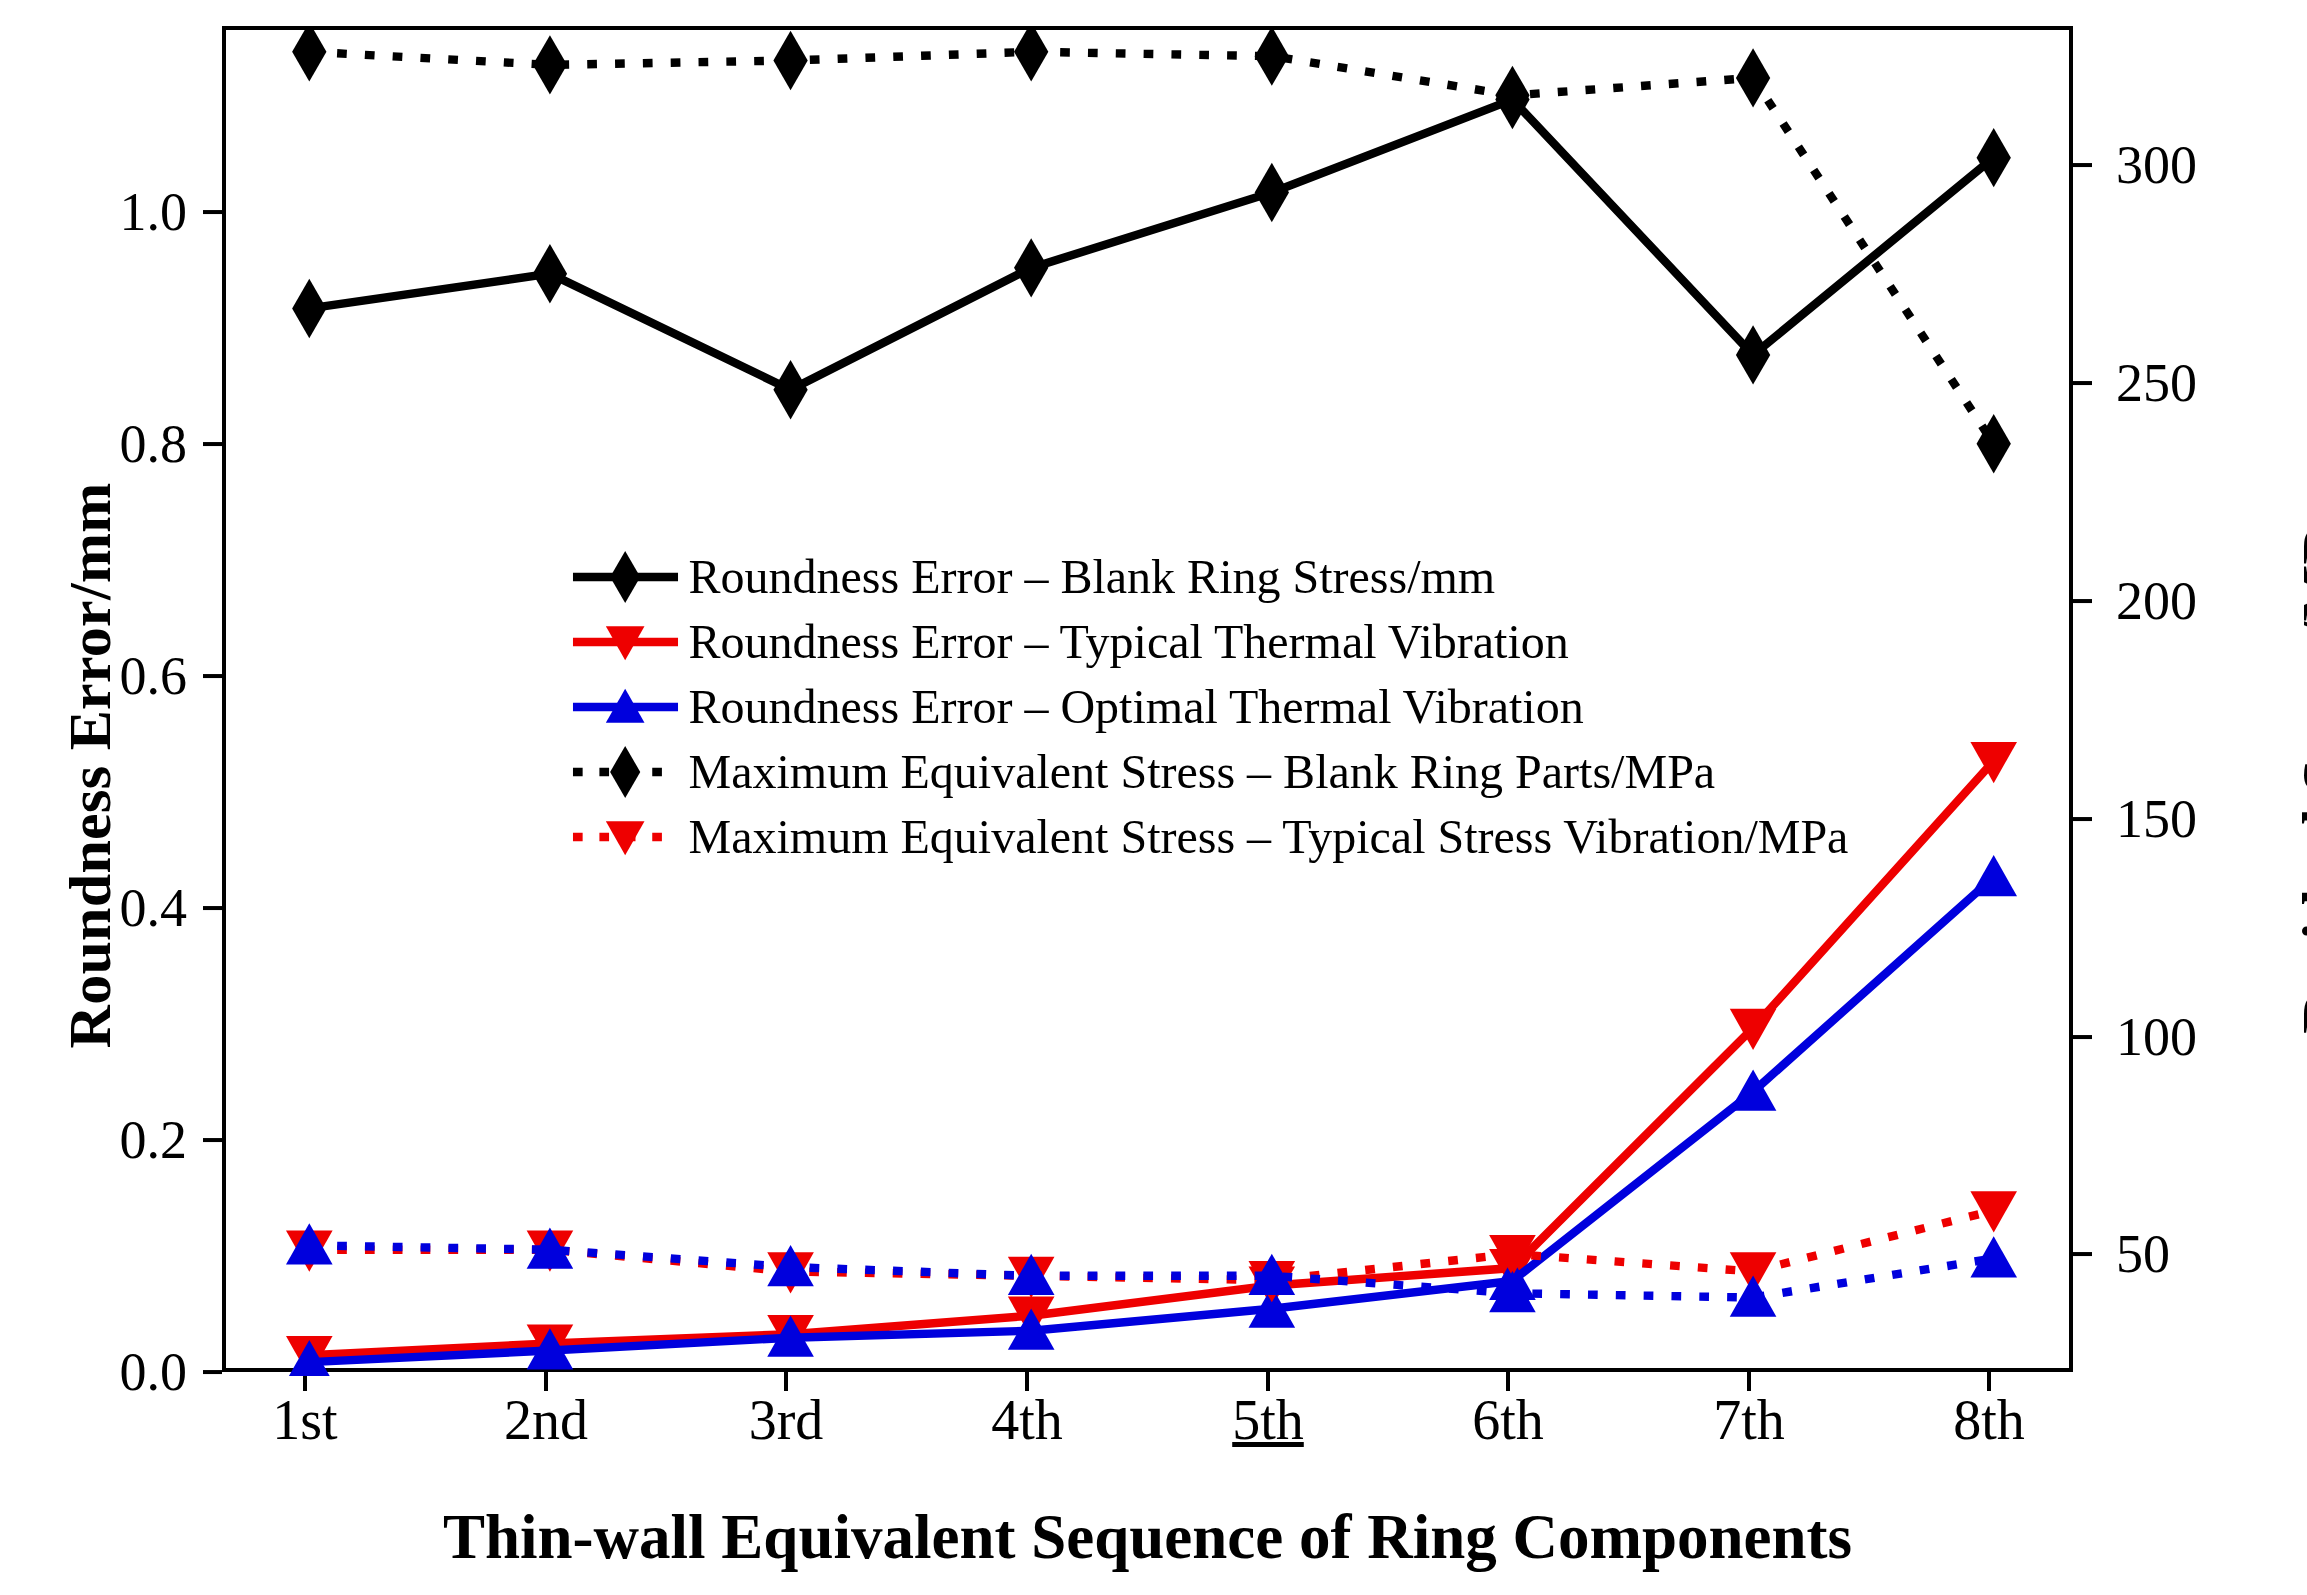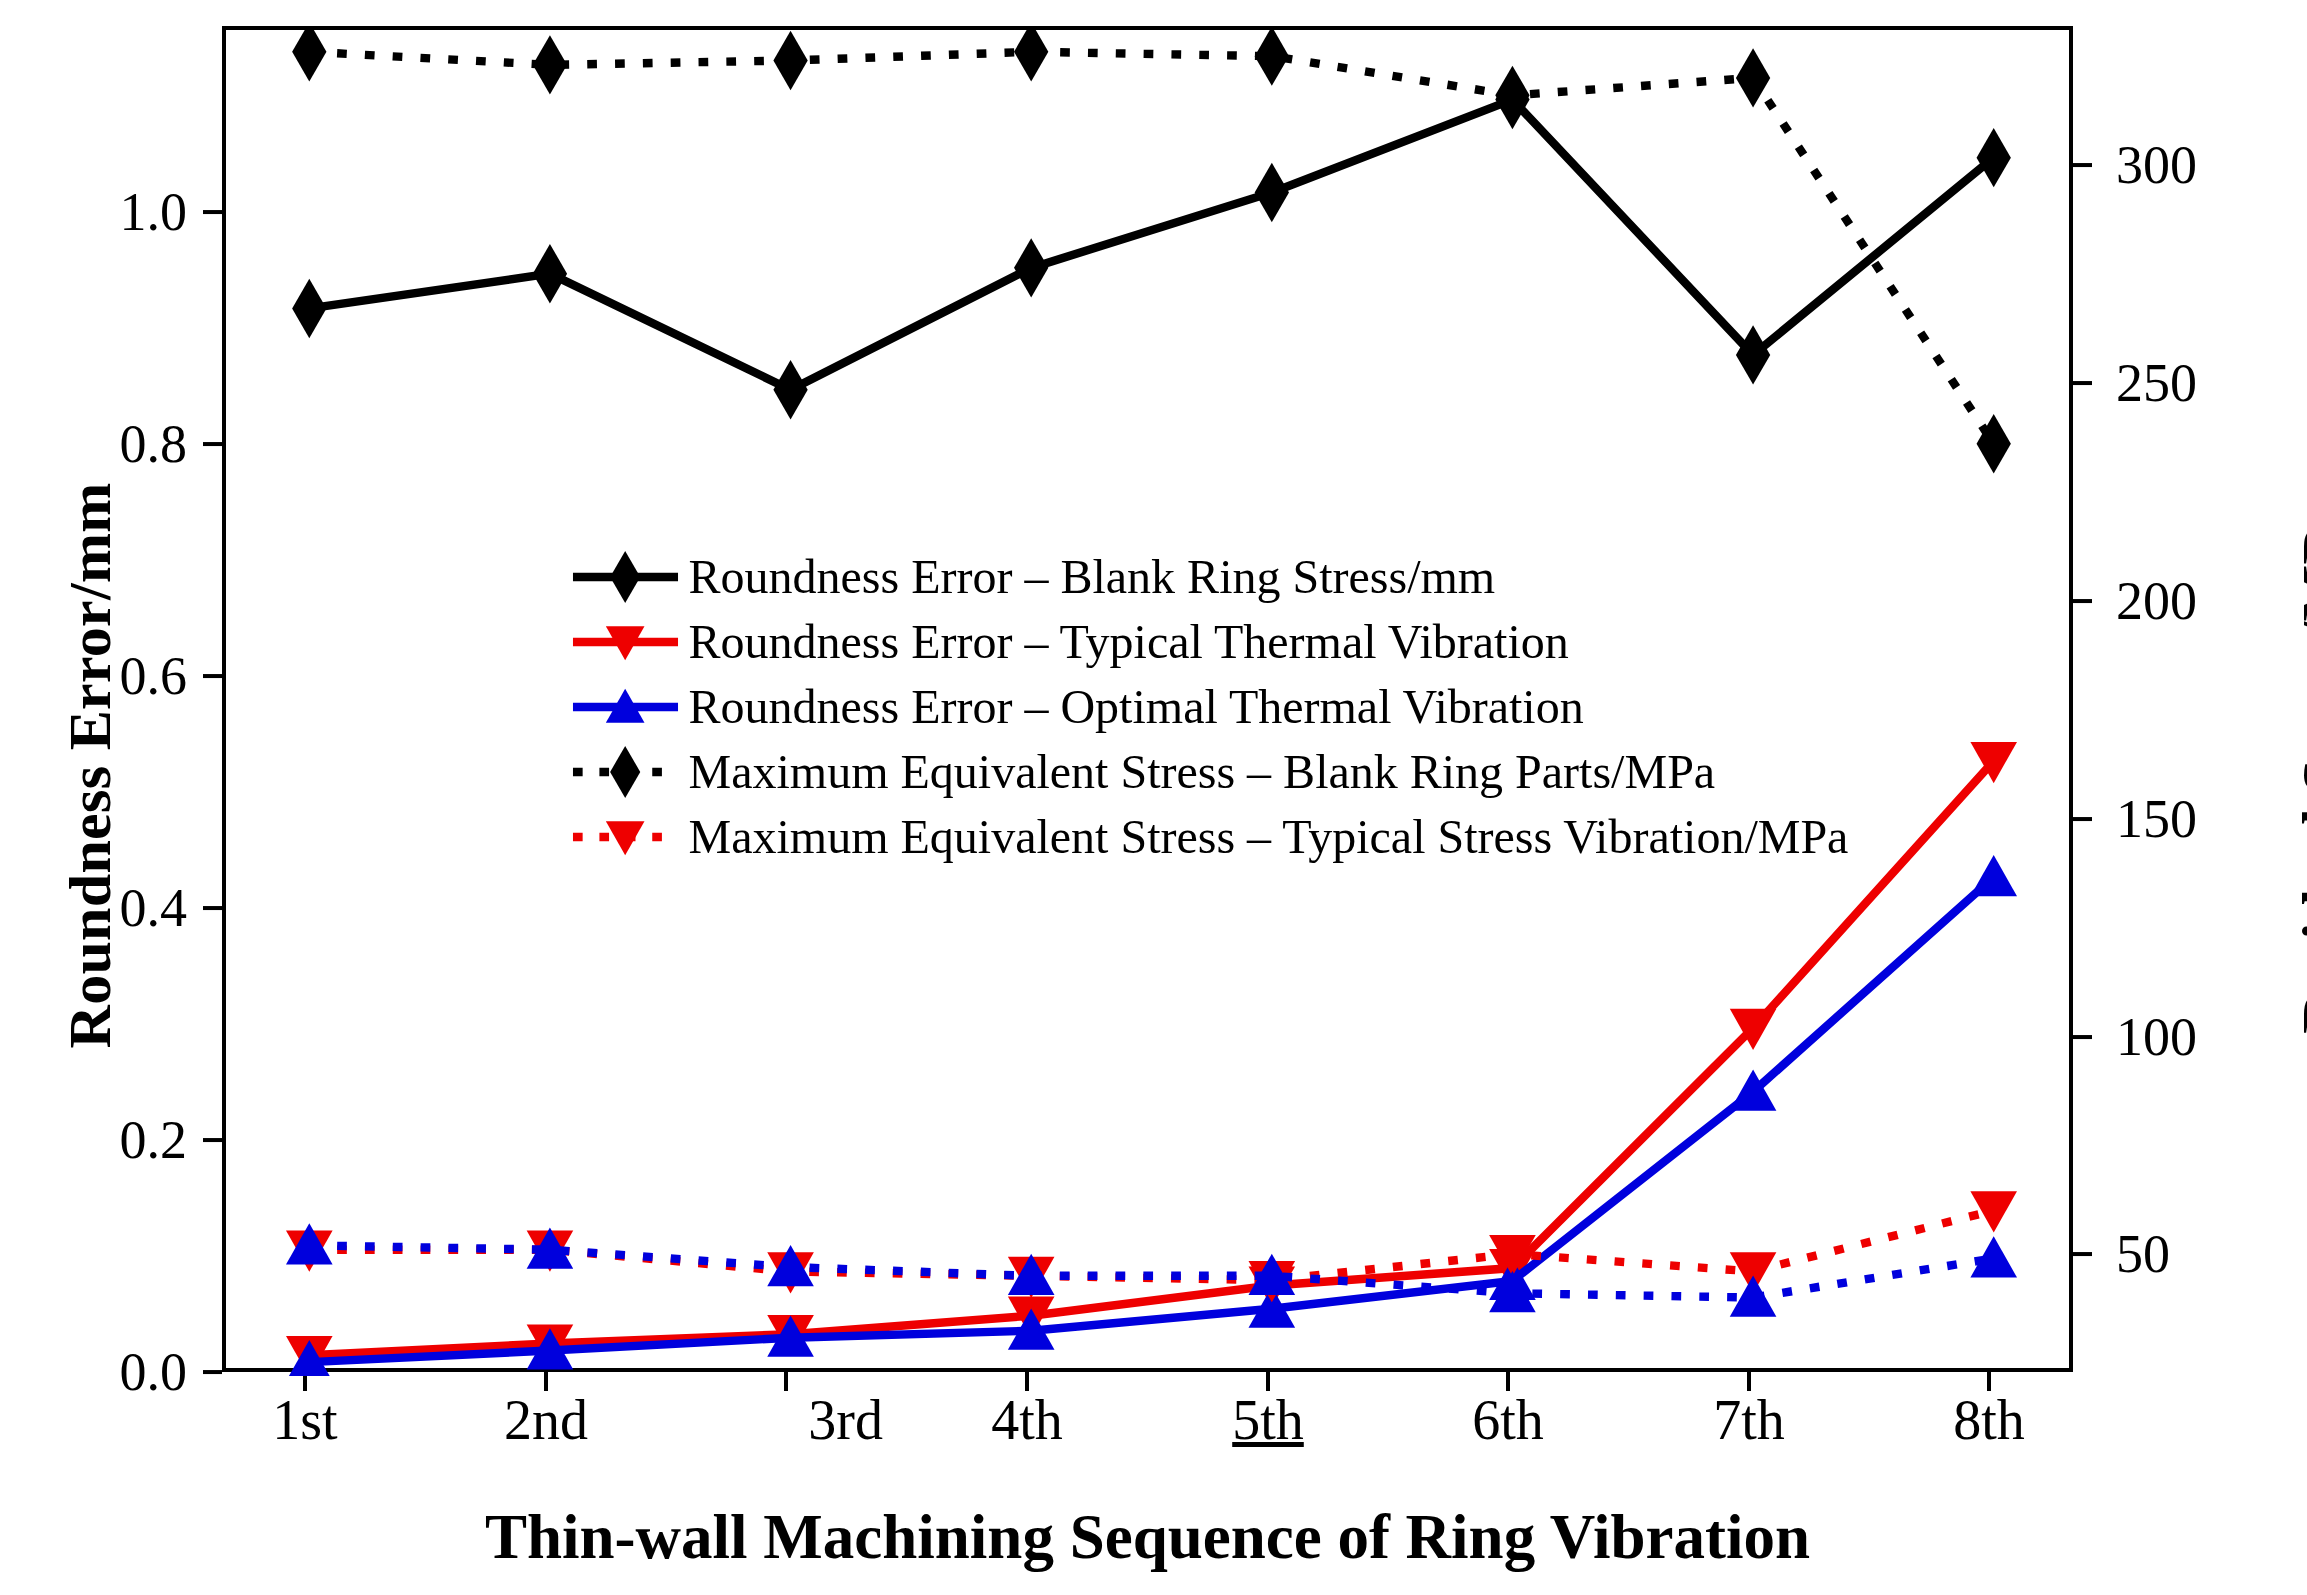--- a/index.html
+++ b/index.html
@@ -62,21 +62,21 @@
   .legend-sample svg{position:absolute;left:0;top:0;}
   .legend-text{font-size:48px;white-space:nowrap;padding-left:6.5px;line-height:1;}
 </style>
 </head>
 <body>
 
 <div id="figure">
 
   <div class="ylabel-left">Roundness Error/mm</div>
   <div class="ylabel-right">Residual Stress/MPa</div>
-  <div class="xlabel">Thin-wall Machining Sequence of Ring Vibration</div>
+  <div class="xlabel">Thin-wall Equivalent Sequence of Ring Components</div>
 
   <div id="ticks-left">
       <div class="ytick-left" style="top: 1372px;">0.0</div>
       <div class="tickmark-y" style="top: 1372px; left: 203px;"></div>
       <div class="ytick-left" style="top: 1140px;">0.2</div>
       <div class="tickmark-y" style="top: 1140px; left: 203px;"></div>
       <div class="ytick-left" style="top: 908px;">0.4</div>
       <div class="tickmark-y" style="top: 908px; left: 203px;"></div>
       <div class="ytick-left" style="top: 676px;">0.6</div>
       <div class="tickmark-y" style="top: 676px; left: 203px;"></div>
@@ -97,21 +97,21 @@
       <div class="ytick-right" style="top: 383px;">250</div>
       <div class="tickmark-y" style="top: 383px; left: 2073px;"></div>
       <div class="ytick-right" style="top: 165px;">300</div>
       <div class="tickmark-y" style="top: 165px; left: 2073px;"></div>
     </div>
   <div id="ticks-x">
       <div class="xtick" style="left: 305px; font-family: Liberation Serif, serif;">1st</div>
       <div class="tickmark-x" style="left: 305px; top: 1372px;"></div>
       <div class="xtick" style="left: 546px;">2nd</div>
       <div class="tickmark-x" style="left: 546px; top: 1372px;"></div>
-      <div class="xtick" style="left: 786px; text-align: right;">3rd</div>
+      <div class="xtick" style="left: 786px;">3rd</div>
       <div class="tickmark-x" style="left: 786px; top: 1372px;"></div>
       <div class="xtick" style="left: 1027px;">4th</div>
       <div class="tickmark-x" style="left: 1027px; top: 1372px;"></div>
       <div class="xtick" style="left: 1268px; text-decoration: underline;">5th</div>
       <div class="tickmark-x" style="left: 1268px; top: 1372px;"></div>
       <div class="xtick" style="left: 1508px;">6th</div>
       <div class="tickmark-x" style="left: 1508px; top: 1372px;"></div>
       <div class="xtick" style="left: 1749px;">7th</div>
       <div class="tickmark-x" style="left: 1749px; top: 1372px;"></div>
       <div class="xtick" style="left: 1989px;">8th</div>

